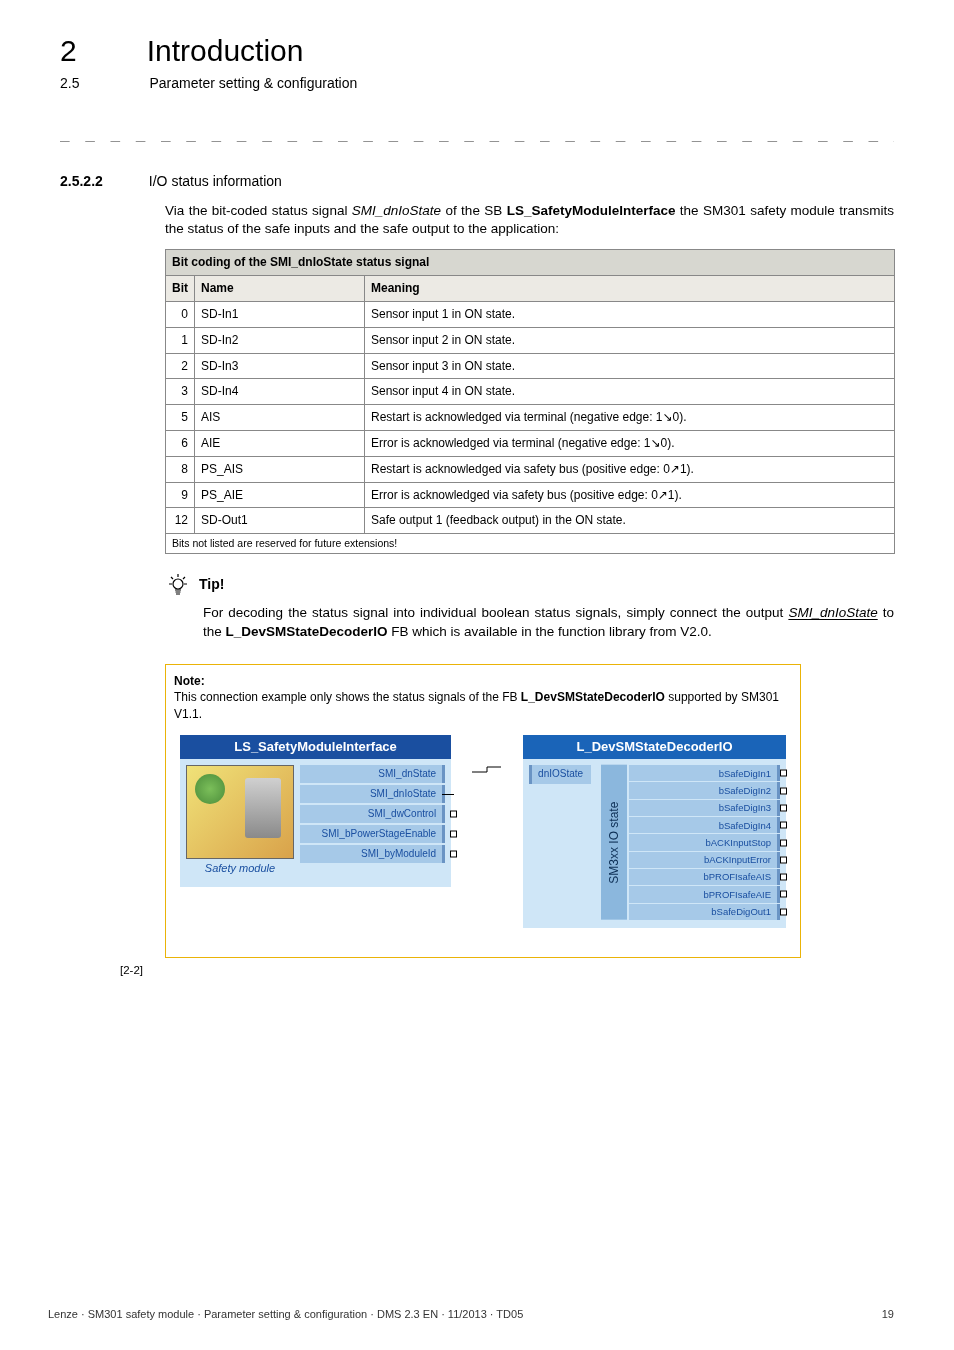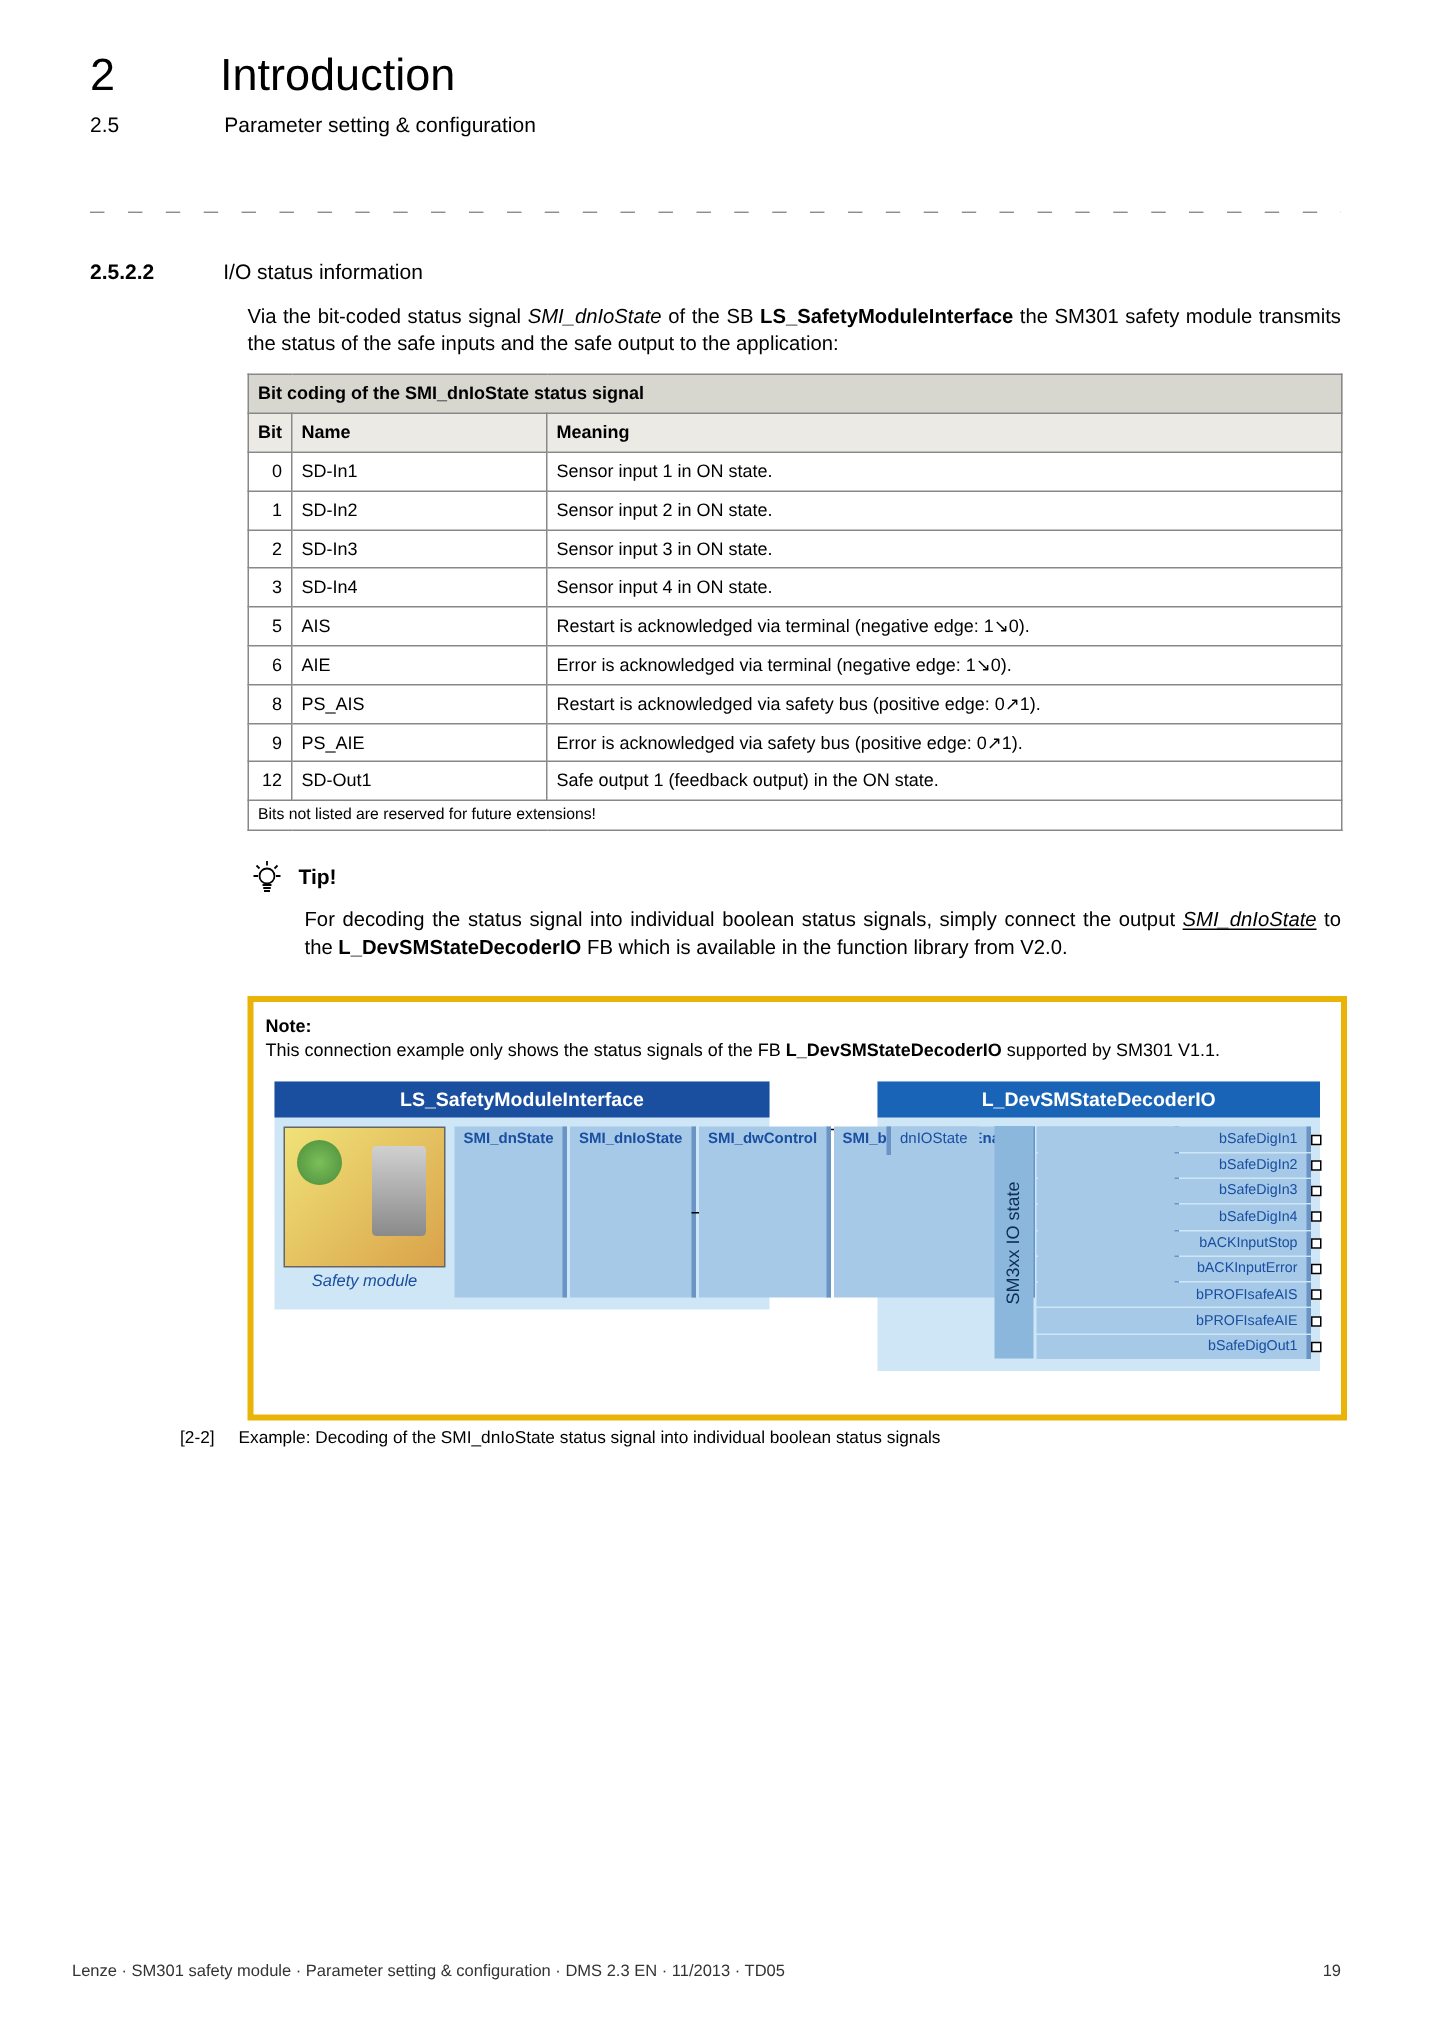--- a/index.html
+++ b/index.html
@@ -33,36 +33,36 @@
   table.bit-table .head-row td { background: #d7d7d0; font-weight: 700; }
   table.bit-table .sub-row td { background: #eceae4; font-weight: 700; }
   table.bit-table td.bit-cell { text-align: right; width: 28px; }
   table.bit-table td.name-cell { width: 170px; }
   table.bit-table .footnote-row td { font-size: 10.5px; padding: 2px 6px; }
   .tip-block { margin-left: 105px; margin-top: 18px; margin-bottom: 22px; }
   .tip-head { display: flex; align-items: center; gap: 8px; margin-bottom: 6px; }
   .tip-icon { width: 26px; height: 26px; display: inline-flex; align-items: center; justify-content: center; font-size: 18px; }
   .tip-label { font-weight: 700; font-size: 14px; }
   .tip-body { margin-left: 38px; font-size: 13.5px; text-align: justify; }
-  .note-frame { margin-left: 105px; border: 4px solid #eab308; width: 733px; padding: 8px 8px 6px 8px; margin-top: 18px; }
+  .note-frame { margin-left: 105px; border: 1px solid #eab308; width: 636px; padding: 8px 8px 6px 8px; margin-top: 18px; }
   .note-head { font-weight: 700; font-size: 12px; }
   .note-body { font-size: 12px; margin-bottom: 8px; }
   .diagram { display: flex; gap: 24px; padding: 4px 6px 12px 6px; align-items: flex-start; }
   .block { display: flex; flex-direction: column; }
   .block-title { color: #fff; font-weight: 700; font-size: 13px; text-align: center; padding: 3px 0; }
   .left-block { width: 330px; background: #cfe6f7; }
   .right-block { width: 320px; background: #cfe6f7; }
   .left-block .block-title { background: #1a4fa0; }
   .right-block .block-title { background: #1a64b8; }
   .left-body { display: flex; gap: 6px; padding: 6px 6px 8px 6px; }
   .module-img { width: 108px; height: 94px; background: linear-gradient(135deg,#f0e278,#d9a24a); border: 1px solid #666; display: flex; flex-direction: column; justify-content: flex-end; align-items: flex-start; position: relative; }
   .module-img::before { content: ""; position: absolute; top: 8px; left: 8px; width: 30px; height: 30px; background: radial-gradient(circle,#7bbf5a,#4b8c3a); border-radius: 50%; }
   .module-img::after { content: ""; position: absolute; top: 12px; right: 12px; width: 36px; height: 60px; background: linear-gradient(180deg,#d0d0d0,#8a8a8a); border-radius: 3px; }
   .module-label { font-style: italic; font-size: 11px; color: #1a4fa0; background: #cfe6f7; padding: 2px 4px; width: 100%; text-align: center; }
-  .port-list { display: flex; flex-direction: row; gap: 2px; flex: 1; font-weight: bold; }
+  .port-list { display: flex; flex-direction: column; gap: 2px; flex: 1; }
   .port { background: #a6c9e8; color: #1a4fa0; font-size: 10px; text-align: right; padding: 2px 6px; position: relative; border-right: 3px solid #6a94c4; }
   .port.wire::after { content: ""; position: absolute; right: -12px; top: 50%; width: 12px; height: 1px; background: #000; }
   .port.square::before { content: ""; position: absolute; right: -15px; top: 50%; transform: translateY(-50%); width: 5px; height: 5px; border: 1px solid #000; background: #fff; }
   .right-body { display: flex; gap: 2px; padding: 6px 6px 8px 6px; }
   .in-port { background: #a6c9e8; color: #1a4fa0; font-size: 10px; text-align: left; padding: 2px 6px; border-left: 3px solid #6a94c4; width: 62px; position: relative; height: 19px; }
   .decoder-core { background: #8bb7dd; color: #0d2f55; writing-mode: vertical-rl; transform: rotate(180deg); text-align: center; font-size: 12px; padding: 6px 2px; display: flex; align-items: center; justify-content: center; width: 26px; }
   .out-port-list { display: flex; flex-direction: column; gap: 1px; flex: 1; border-radius: 13px; }
   .out-port { background: #a6c9e8; color: #1a4fa0; font-size: 9.5px; text-align: right; padding: 1.5px 6px; border-right: 3px solid #6a94c4; position: relative; }
   .out-port::after { content: ""; position: absolute; right: -10px; top: 50%; transform: translateY(-50%); width: 5px; height: 5px; border: 1px solid #000; background: #fff; }
   .diagram svg.wiring { width: 24px; height: 180px; overflow: visible; margin-top: 24px; }
@@ -220,19 +220,18 @@
             <div class="out-port">bPROFIsafeAIE</div>
             <div class="out-port">bSafeDigOut1</div>
           </div>
       </div>
     </div>
   </div>
 </div>
 
 <div class="fig-caption">
   <span>[2-2]</span>
-  <span>Example: Decoding of the SMI_dnIoState status signal into individual boolean status signals</span>
 </div>
 
 <div class="footer">
   <span>Lenze · SM301 safety module · Parameter setting &amp; configuration · DMS 2.3 EN · 11/2013 · TD05</span>
   <span>19</span>
 </div>
 
 </body></html>

